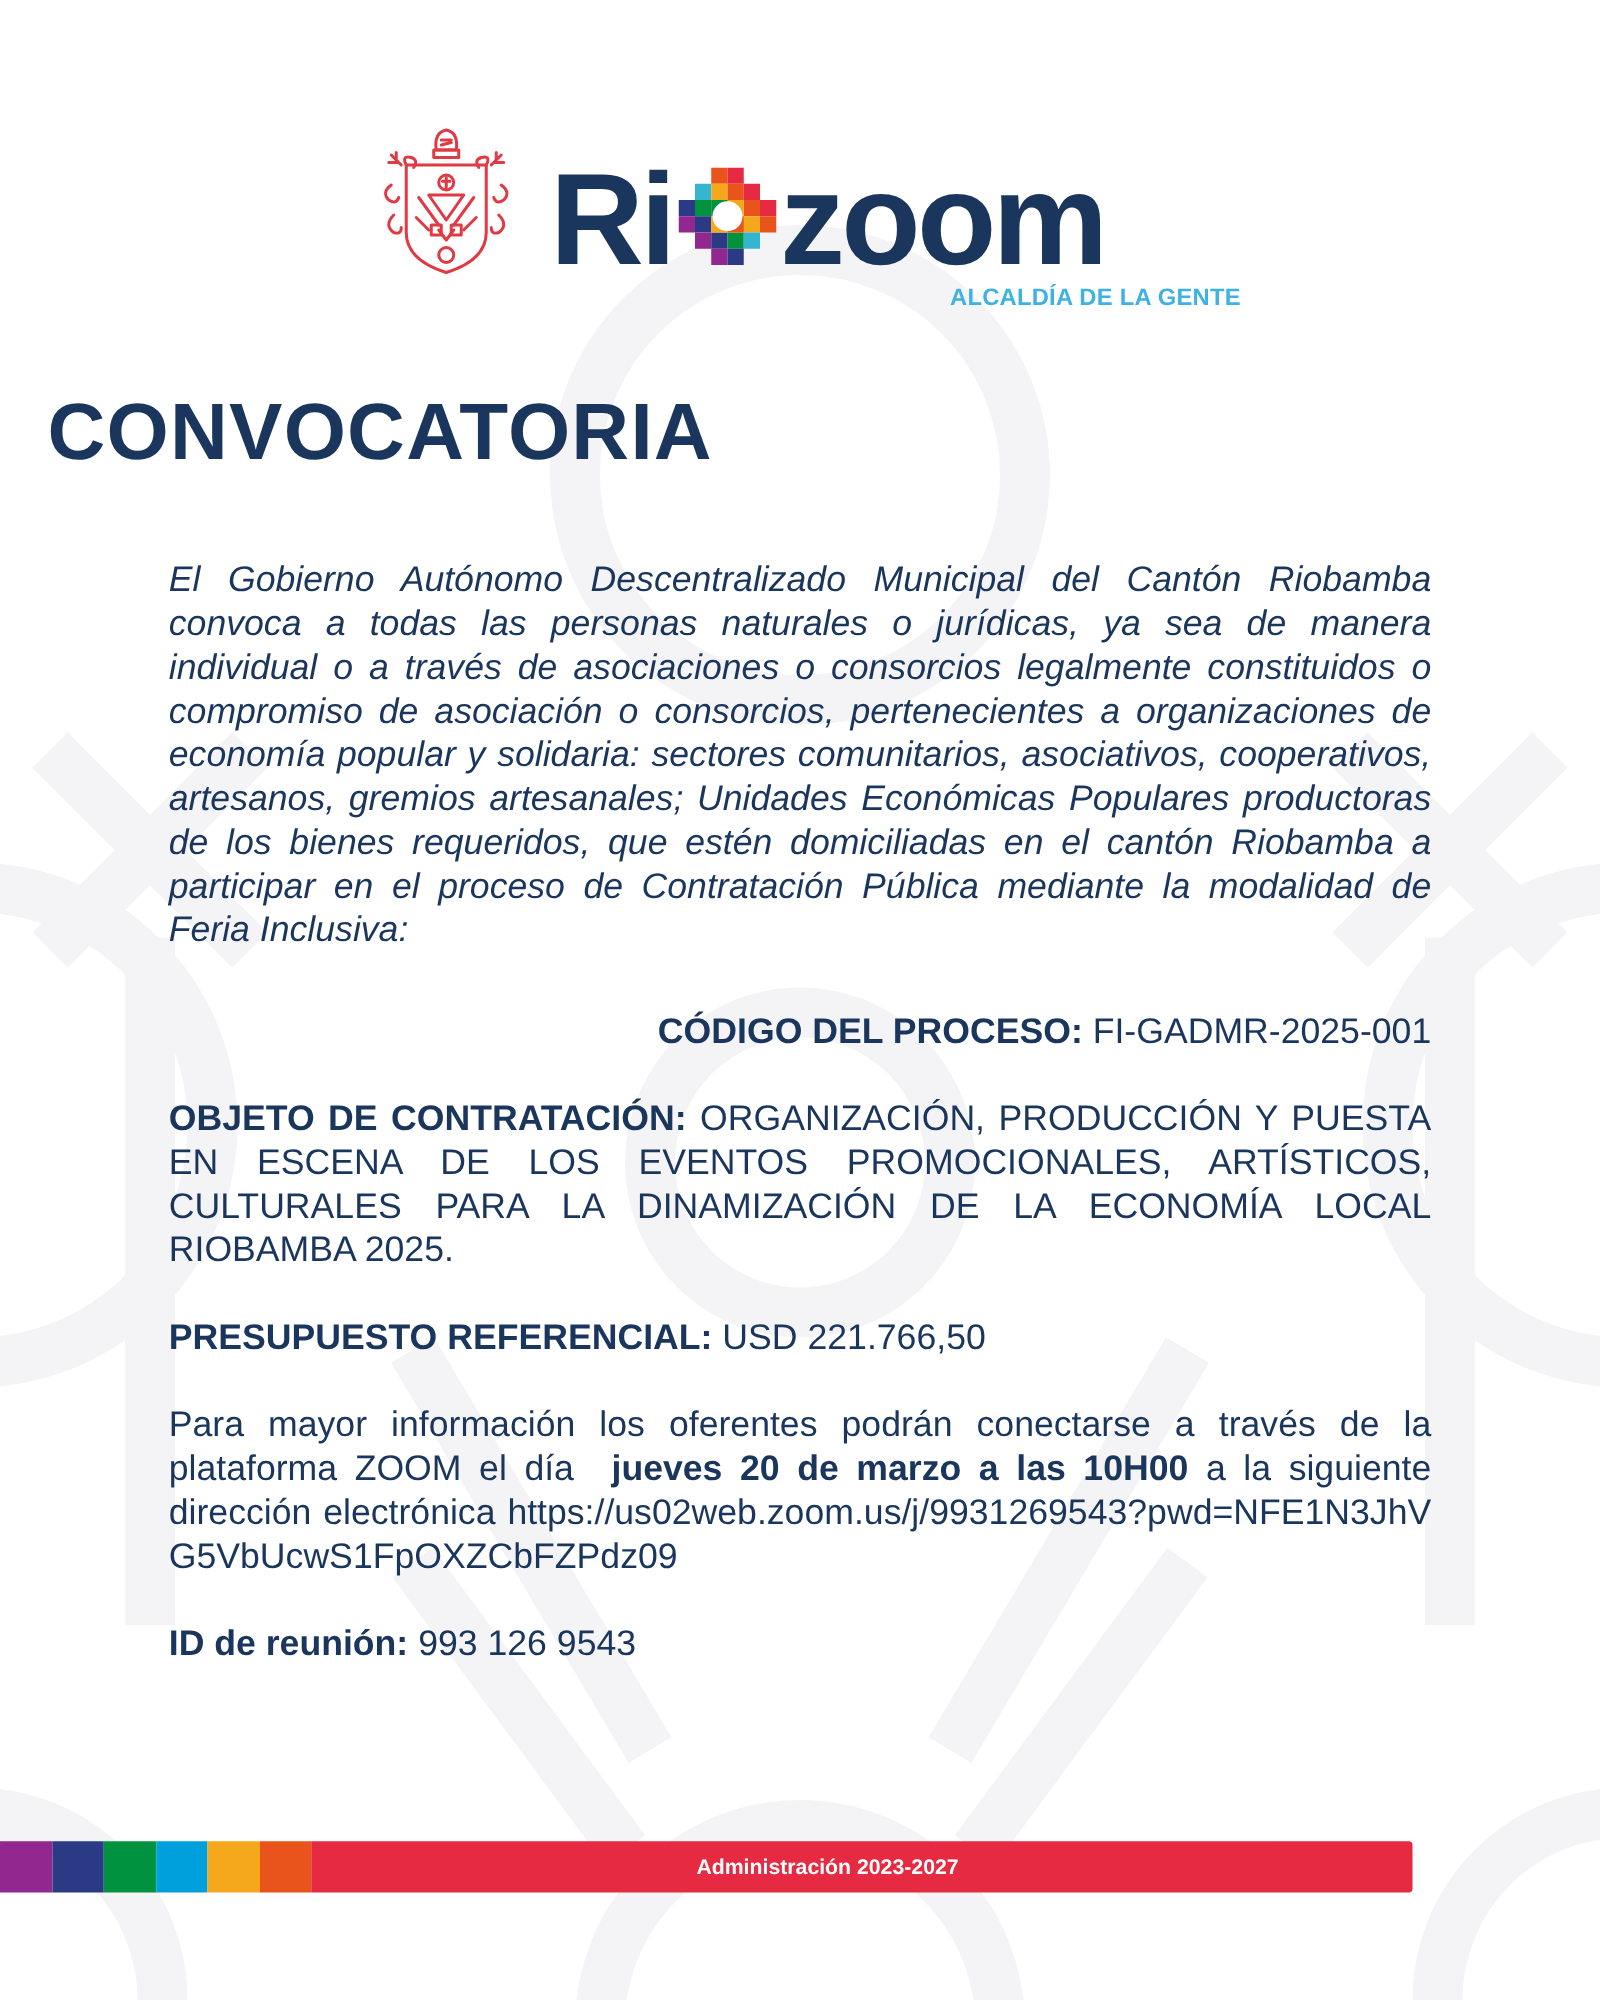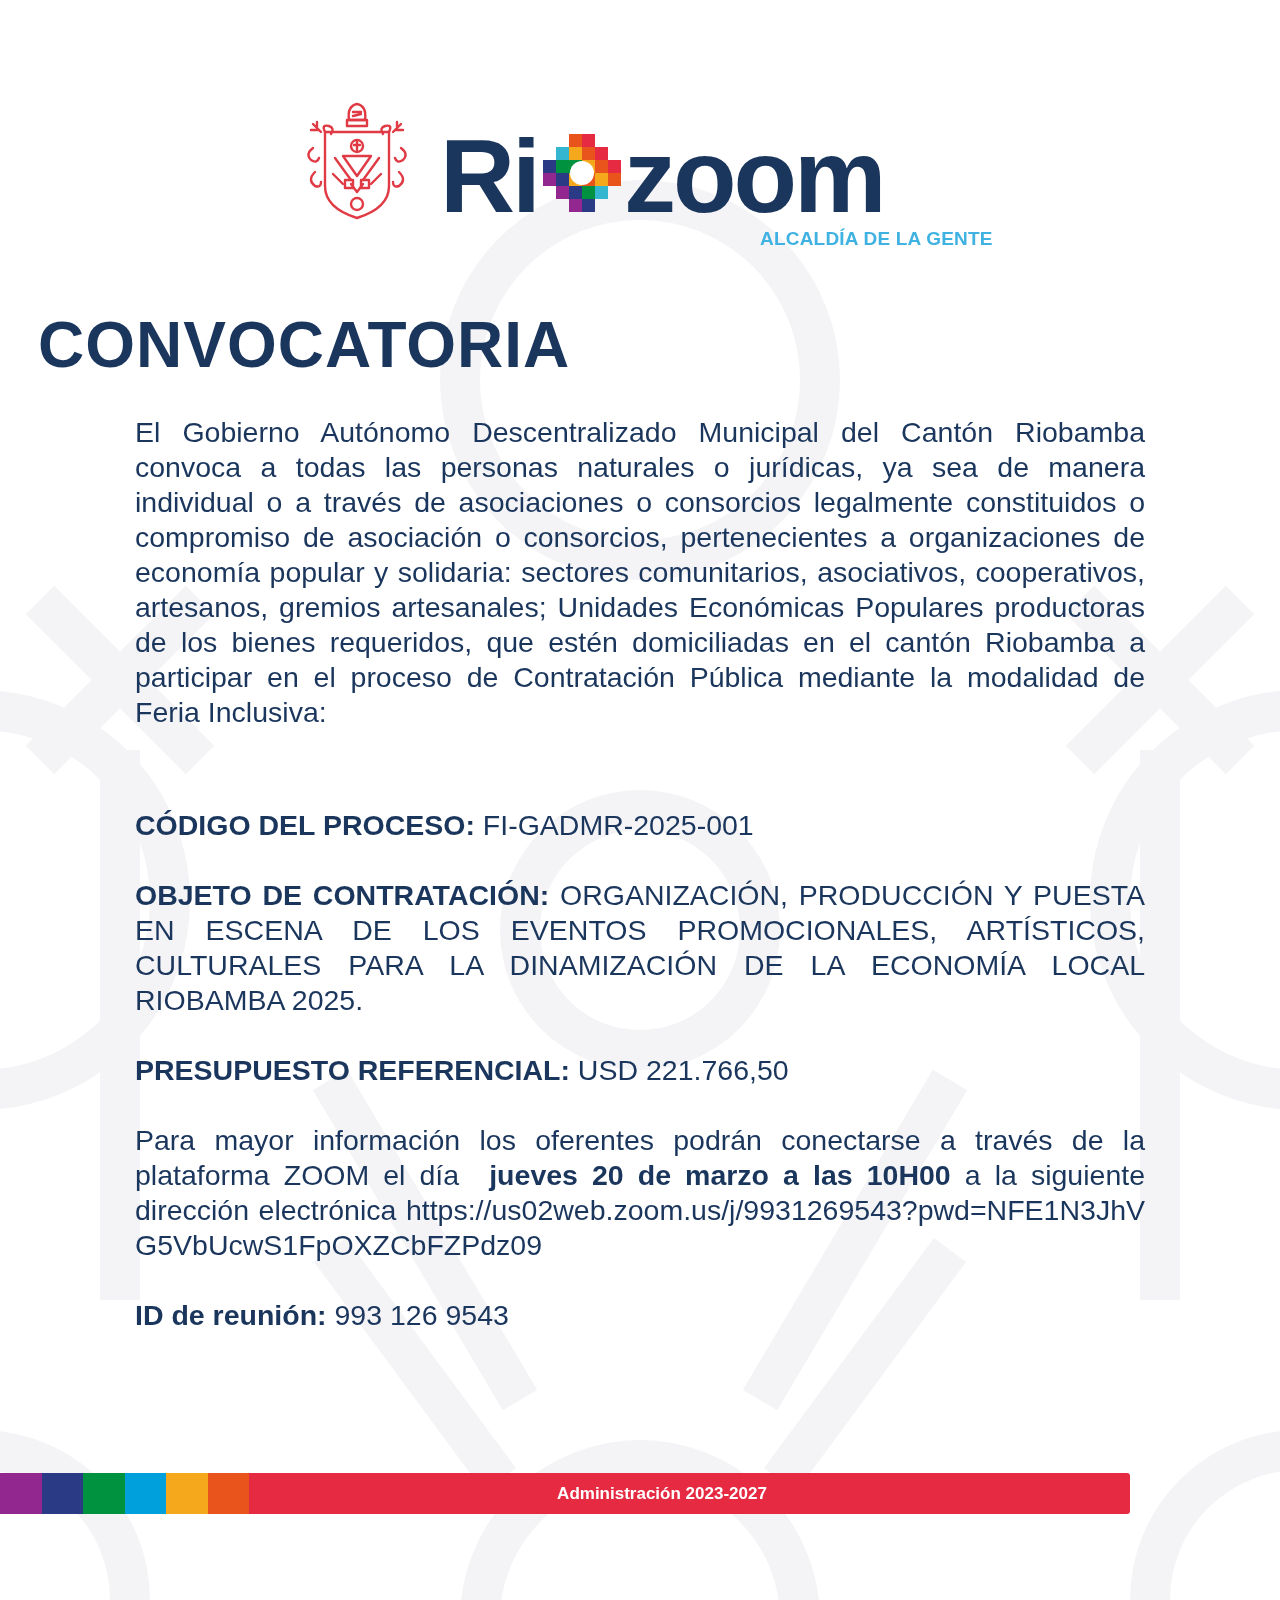--- a/index.html
+++ b/index.html
@@ -14,22 +14,22 @@
   .wm-text { font-weight:700; font-size:104px; line-height:104px; letter-spacing:-3px; color:#1b365d; }
   .chakana { width:80px; height:84px; margin:0 2px 10px 4px; }
   .tagline { position:absolute; left:760px; top:228px; font-size:19px; font-weight:700; color:#3fb2e2; letter-spacing:0.2px; }
 
   .title { position:absolute; left:0; width:1280px; top:308px; 
            font-size:64px; font-weight:700; color:#1b365d; letter-spacing:1px;padding-left:38px; }
 
   .body-text { position:absolute; left:135px; width:1010px; font-size:28.5px; line-height:35px; color:#1b365d; }
   .justify { text-align:justify; text-align-last:left; }
   .lbl { font-weight:700; }
-  .p-intro { top:415px; }
-  .p-codigo { top:808px; }
+  .p-intro { top:447px;font-style:italic; }
+  .p-codigo { top:808px;text-align:right; }
   .p-objeto { top:878px; }
   .p-presu { top:1053px; }
   .p-info { top:1123px; }
   .p-ids { top:1298px; }
 
   
   .footer-bar { position:absolute; left:0; top:1473px; height:41px; width:1130px; display:flex; }
   .stripe { width:41.5px; height:41px; }
   .red-bar { flex:1; background:#e52a42; position:relative; border-radius:0 3px 3px 0; }
   .admin { position:absolute; left:0; right:0; top:0; height:41px; line-height:41px; text-align:center;

